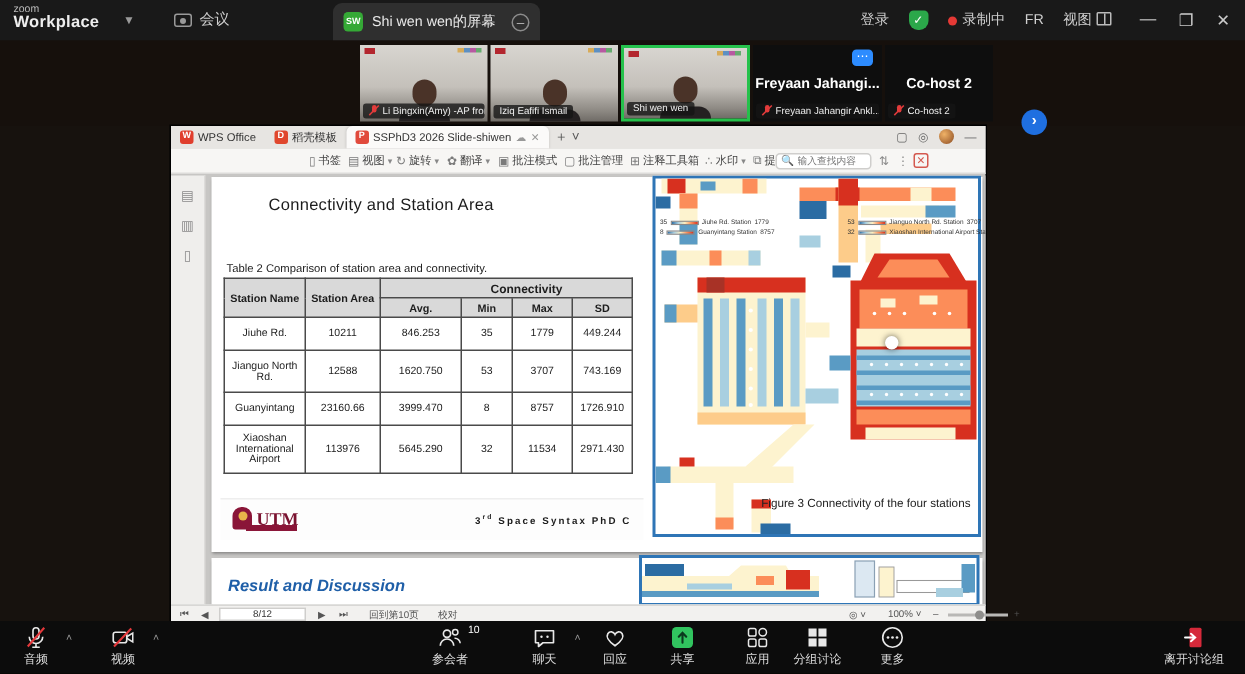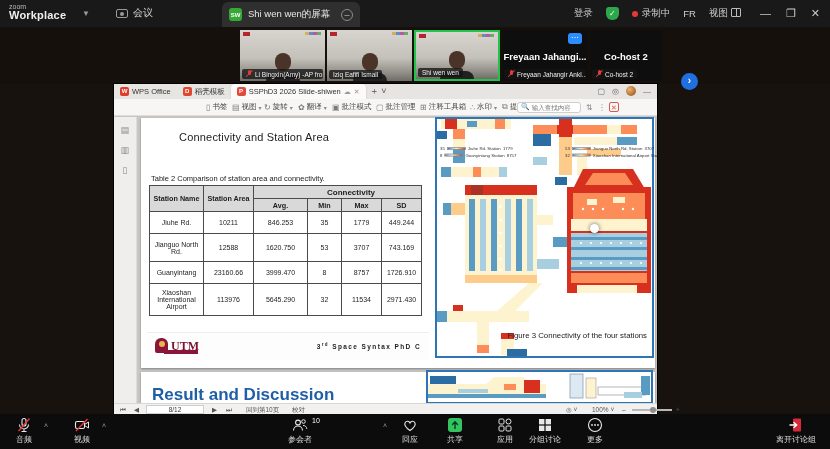--- a/index.html
+++ b/index.html
@@ -95,21 +95,21 @@
   .conf-text { position:absolute; right:8px; top:9px; font-size:6.5px; font-weight:bold; color:#1d1d1d; letter-spacing:1.4px; }
   .conf-text sup { font-size:4.5px; }
 
   .fig-panel { position:absolute; left:294px; top:-1px; width:219px; height:241px; background:#fff; border:2px solid #2e75b6; }
   .fig-caption { position:absolute; right:5px; top:212px; font-size:7.8px; color:#222; }
   .legend { position:absolute; font-size:6px; color:#333; transform:scale(.72); transform-origin:0 0; white-space:nowrap; }
   .legend .row { display:flex; align-items:center; gap:3px; height:9px; }
   .lbar { width:26px; height:4px; background:linear-gradient(90deg,#2b6ca3,#a8cfe0,#fef0c0,#fc8d59,#d7301f); border:.5px solid #888; }
   .cursor-dot { position:absolute; width:9px; height:9px; border-radius:50%; background:#fff; box-shadow:0 0 4px rgba(0,0,0,.6); }
 
-  .sl2-heading { position:absolute; left:11px; top:13px; font-size:17px; font-weight:bold; color:#1f5fa8; }
+  .sl2-heading { position:absolute; left:11px; top:13px; font-size:11px; font-weight:bold; color:#1f5fa8;font-style:italic; }
   .fig-strip { position:absolute; left:285px; top:-2px; width:227px; height:34px; background:#fff; border:2px solid #2e75b6; overflow:hidden; }
 
   .wps-status { position:absolute; left:0; bottom:0; width:100%; height:11px; background:#f2f1ef; border-top:1px solid #d8d7d5; font-size:6.5px; color:#555; }
   .ws-item { position:absolute; top:2px; }
   .page-box { position:absolute; left:32px; top:1px; width:58px; height:8.5px; background:#fff; border:1px solid #cfcecc; text-align:center; font-size:6.5px; color:#333; font-family:"Liberation Sans",sans-serif; }
   .zoom-slider { position:absolute; left:518px; top:5px; width:40px; height:1.5px; background:#b9b8b6; }
   .zoom-thumb { position:absolute; left:18px; top:-2.2px; width:6px; height:6px; border-radius:50%; background:#8f8e8c; }
 
   
   .bottom { position:absolute; left:0; top:414px; width:830px; height:35px; background:#0c0c0c; }
@@ -557,20 +557,28 @@
       <svg width="16" height="16" viewBox="0 0 16 16">
         <circle cx="6" cy="5.5" r="2.4" fill="none" stroke="#e8e8e8" stroke-width="1.1"></circle>
         <path d="M1.5 13.5 a4.5 4.5 0 0 1 9 0" fill="none" stroke="#e8e8e8" stroke-width="1.1"></path>
         <circle cx="11.5" cy="4.5" r="1.8" fill="none" stroke="#e8e8e8" stroke-width="1"></circle>
         <path d="M11 8.5 a3.5 3.5 0 0 1 3.8 3.4" fill="none" stroke="#e8e8e8" stroke-width="1"></path>
       </svg>
       <span class="badge">10</span>
       <span class="lbl">参会者</span>
     </div>
 
+    <div class="bt" style="left:363px;">
+      <svg width="16" height="16" viewBox="0 0 16 16">
+        <path d="M2 3.5 h12 v8 h-7 l-3 2.5 v-2.5 h-2 z" fill="none" stroke="#e8e8e8" stroke-width="1.1" stroke-linejoin="round"></path>
+        <circle cx="6" cy="7.5" r="0.8" fill="#e8e8e8"></circle>
+          <circle cx="10" cy="7.5" r="0.8" fill="#e8e8e8"></circle>
+      </svg>
+      <span class="lbl">聊天</span>
+    </div>
     <span class="chev" style="left:383px;">˄</span>
 
     <div class="bt" style="left:410px;">
       <svg width="16" height="16" viewBox="0 0 16 16">
         <path d="M8 13.5 C3 10 2 7.5 3.2 5.5 C4.4 3.6 7 3.8 8 6 C9 3.8 11.6 3.6 12.8 5.5 C14 7.5 13 10 8 13.5 z" fill="none" stroke="#e8e8e8" stroke-width="1.1"></path>
       </svg>
       <span class="lbl">回应</span>
     </div>
 
     <div class="bt" style="left:505px;">

